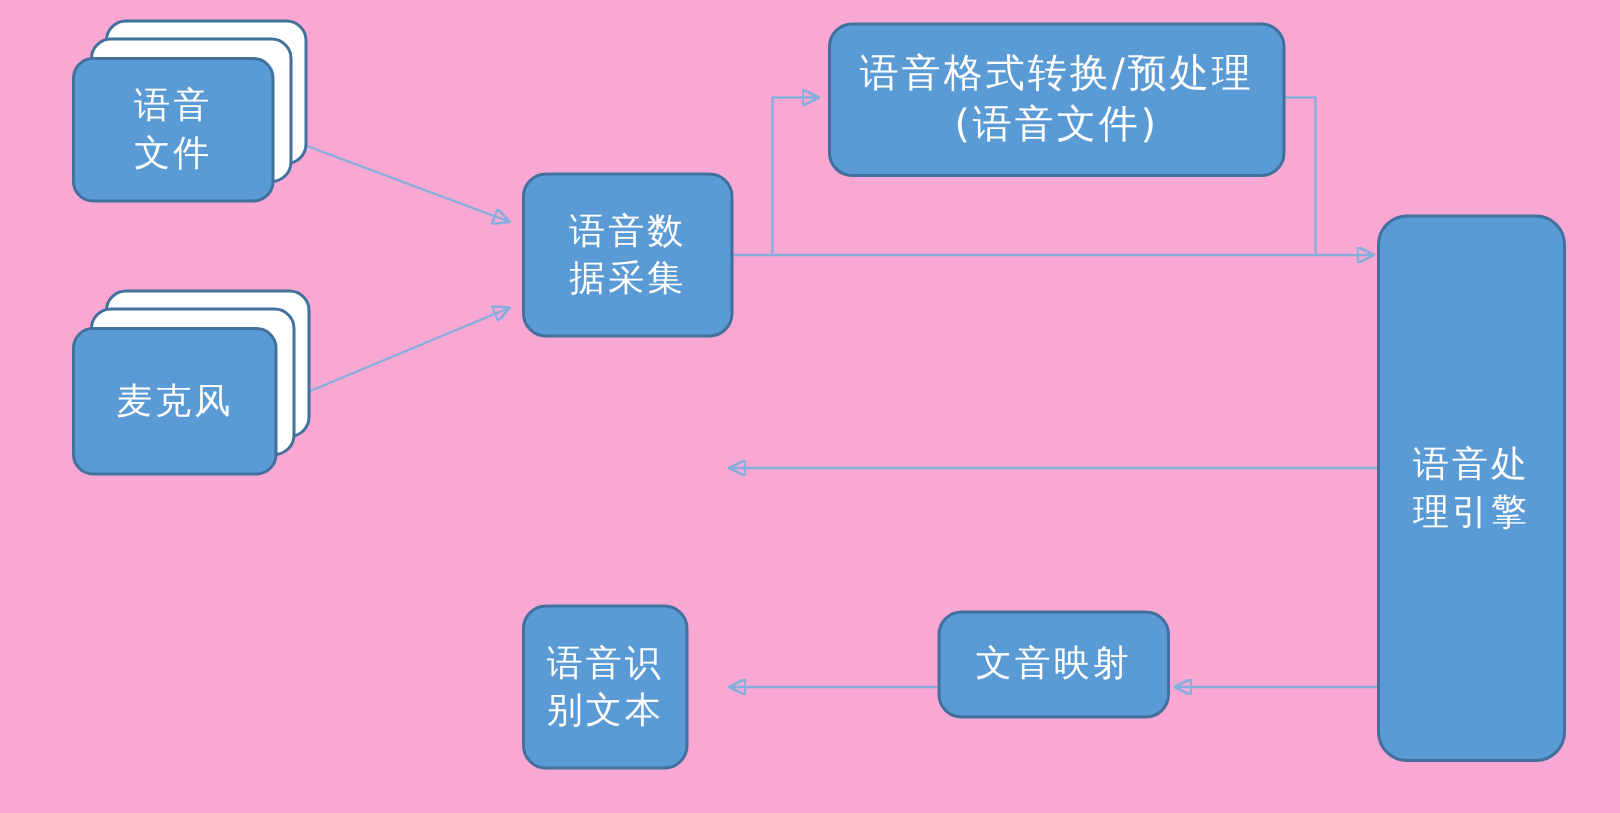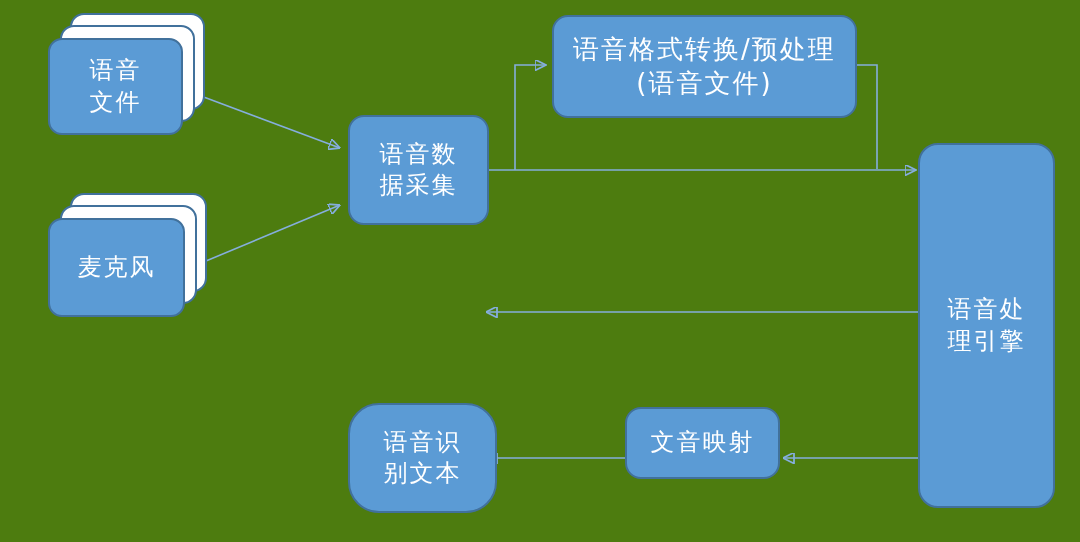--- a/index.html
+++ b/index.html
@@ -5,21 +5,21 @@
   html, body {
     margin: 0;
     padding: 0;
     background: #ffffff;
     font-family: "DejaVu Sans", "Liberation Sans", sans-serif;
   }
   .canvas {
     position: relative;
     width: 1080px;
     height: 542px;
-    background: #4d7c0f;
+    background: #f9a8d4;
     overflow: hidden;
   }
   .edges {
     position: absolute;
     left: 0; top: 0;
     width: 1080px;
     height: 542px;
   }
   .edges path {
     fill: none;
@@ -109,27 +109,27 @@
   <div class="node" style="left:348px; top:115px; width:141px; height:110px;">
     <span class="label">语音数
 据采集</span>
   </div>
 
   <div class="node wide" style="left:552px; top:15px; width:305px; height:103px;">
     <span class="label">语音格式转换/预处理
 (语音文件)</span>
   </div>
 
-  <div class="node" style="left:918px; top:143px; width:137px; height:365px; border-radius:20px;">
+  <div class="node" style="left:918px; top:143px; width:126px; height:365px; border-radius:20px;">
     <span class="label">语音处
 理引擎</span>
   </div>
 
 
-  <div class="node" style="left:348px; top:403px; width:149px; height:110px;border-radius:31px;">
+  <div class="node" style="left:348px; top:403px; width:111px; height:110px;">
     <span class="label">语音识
 别文本</span>
   </div>
 
   <div class="node" style="left:625px; top:407px; width:155px; height:72px;">
     <span class="label">文音映射</span>
   </div>
 
 </div>
 

